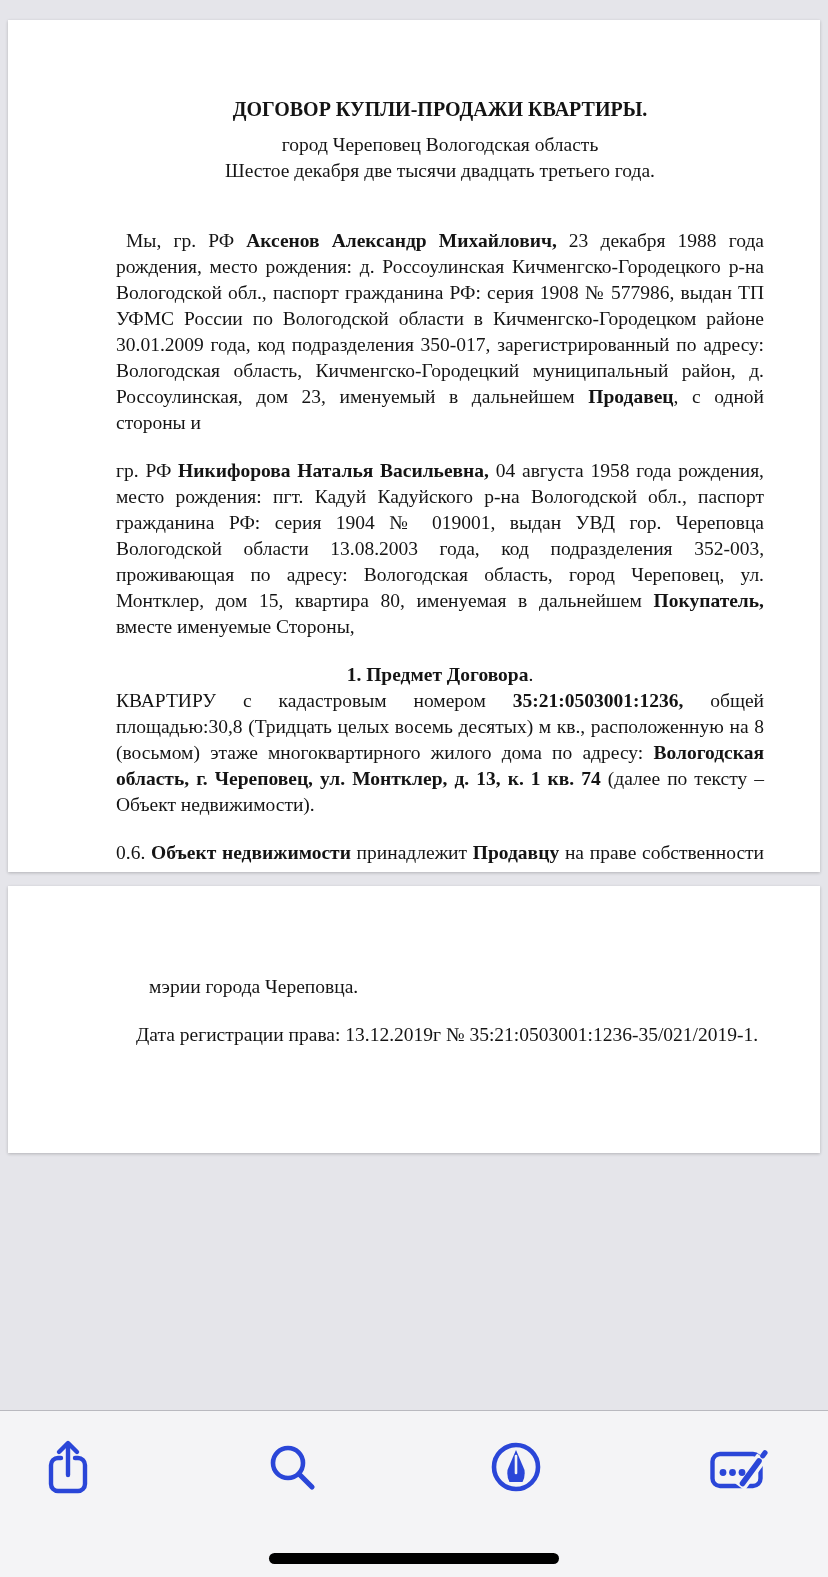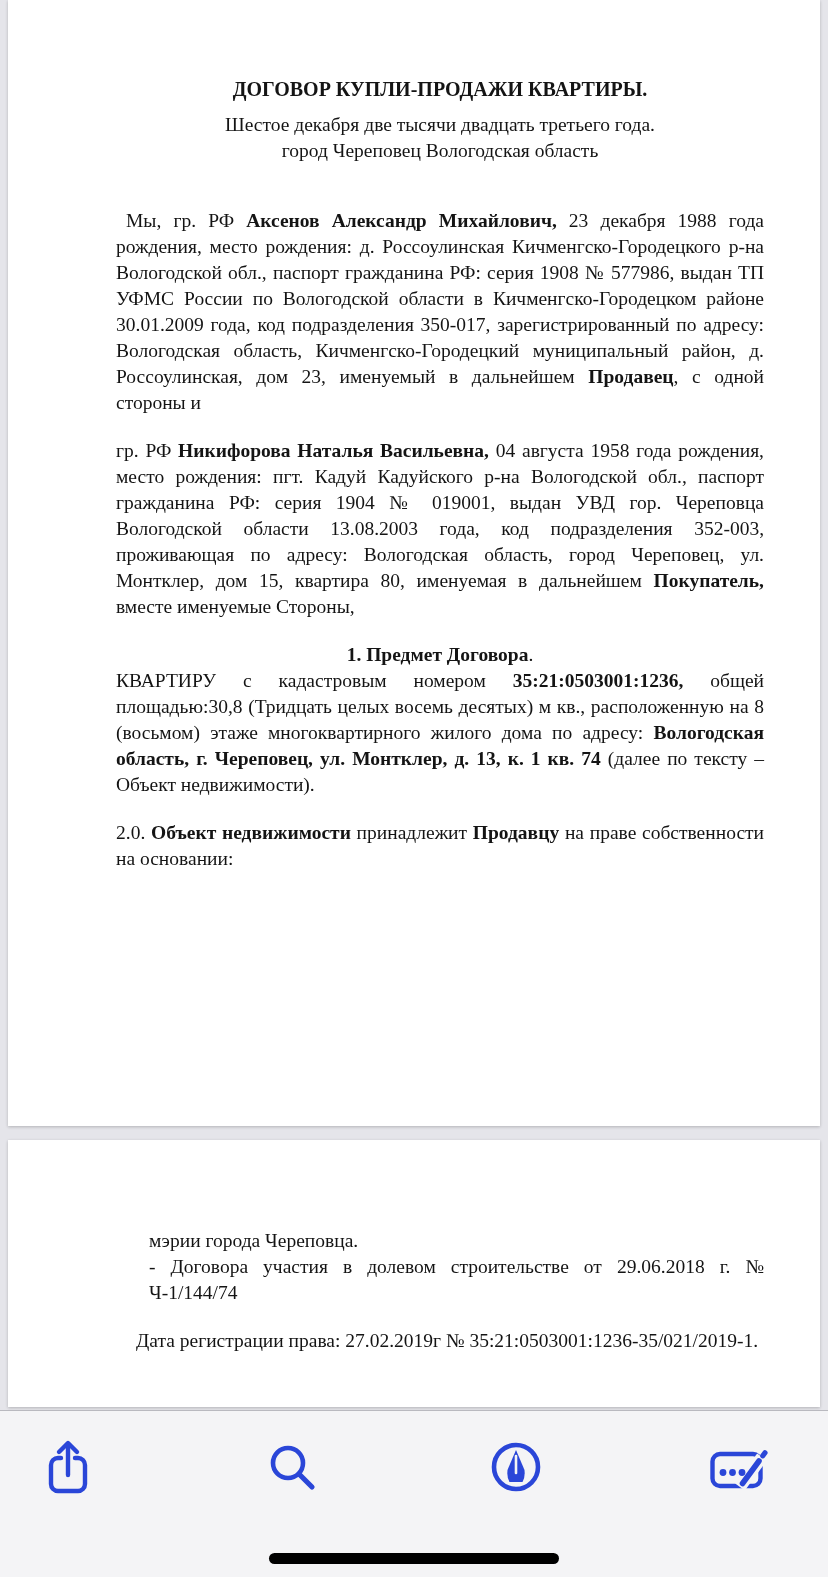--- a/index.html
+++ b/index.html
@@ -12,21 +12,21 @@
   html,body{margin:0;padding:0;}
   body{width:828px;height:1577px;overflow:hidden;background:var(--canvas-bg);
        font-family:"Liberation Sans",sans-serif;}
   .screen{position:relative;width:828px;height:1577px;overflow:hidden;}
 
   
   .doc-scroll{position:absolute;top:0;left:0;right:0;bottom:167px;overflow:hidden;}
   .page{background:var(--page-bg);margin:0 8px;box-shadow:0 1px 3px rgba(0,0,0,.22);
         color:var(--ink);font-family:"Liberation Serif","DejaVu Serif",serif;
         font-size:19.5px;line-height:26px;}
-  .page1{margin-top:0;height:1126px;overflow:hidden;padding:76px 56px 0 108px;box-sizing:border-box;}
+  .page1{margin-top:20px;height:852px;overflow:hidden;padding:76px 56px 0 108px;box-sizing:border-box;}
   .page-gap{height:14px;}
   .page2{height:267px;overflow:hidden;padding:88px 56px 0 108px;box-sizing:border-box;}
 
   .blk{margin:0;text-align:justify;hyphens:none;}
   .b{font-weight:700;}
   .s-title{text-align:center;font-weight:700;font-size:20px;margin-bottom:10px;}
   .s-center{text-align:center;}
   .s-para-first{margin-top:44px;text-indent:10px;}
   .s-para{margin-top:22px;}
   .s-flow{margin-top:0;}
@@ -48,35 +48,34 @@
 </style>
 </head>
 <body>
 
 <div class="screen">
 
   <div class="doc-scroll">
     <div class="page page1">
       <div class="page-content">
           <p class="blk s-title"><span class="b">ДОГОВОР КУПЛИ-ПРОДАЖИ КВАРТИРЫ.</span></p>
+          <p class="blk s-center"><span>город Череповец Вологодская область</span></p>
           <p class="blk s-center"><span>Шестое декабря две тысячи двадцать третьего года.</span></p>
-          <p class="blk s-center"><span>город Череповец Вологодская область</span></p>
           <p class="blk s-para-first"><span>Мы, гр. РФ </span><span class="b">Аксенов Александр Михайлович,</span><span> 23 декабря 1988 года рождения, место рождения: д. Россоулинская Кичменгско-Городецкого р-на Вологодской обл., паспорт гражданина РФ: серия 1908 № 577986, выдан ТП УФМС России по Вологодской области в Кичменгско-Городецком районе 30.01.2009 года, код подразделения 350-017, зарегистрированный по адресу: Вологодская область, Кичменгско-Городецкий муниципальный район, д. Россоулинская, дом 23, именуемый в дальнейшем </span><span class="b">Продавец</span><span>, с одной стороны и</span></p>
           <p class="blk s-para"><span>гр. РФ </span><span class="b">Никифорова Наталья Васильевна,</span><span> 04 августа 1958 года рождения, место рождения: пгт. Кадуй Кадуйского р-на Вологодской обл., паспорт гражданина РФ: серия 1904 № 019001, выдан УВД гор. Череповца Вологодской области 13.08.2003 года, код подразделения 352-003, проживающая по адресу: Вологодская область, город Череповец, ул. Монтклер, дом 15, квартира 80, именуемая в дальнейшем </span><span class="b">Покупатель,</span><span> вместе именуемые Стороны,</span></p>
           <p class="blk s-heading"><span class="b">1. Предмет Договора</span><span>.</span></p>
           <p class="blk s-flow"><span>КВАРТИРУ с кадастровым номером </span><span class="b">35:21:0503001:1236,</span><span> общей площадью:30,8 (Тридцать целых восемь десятых) м кв., расположенную на 8 (восьмом) этаже многоквартирного жилого дома по адресу: </span><span class="b">Вологодская область, г. Череповец, ул. Монтклер, д. 13, к. 1 кв. 74</span><span> (далее по тексту – Объект недвижимости).</span></p>
-          <p class="blk s-para"><span>2.0. </span><span class="b">Объект недвижимости</span><span> принадлежит </span><span class="b">Продавцу</span><span> на праве собственности на основании:</span></p>
+          <p class="blk s-para"><span>0.6. </span><span class="b">Объект недвижимости</span><span> принадлежит </span><span class="b">Продавцу</span><span> на праве собственности на основании:</span></p>
         </div>
     </div>
     <div class="page-gap"></div>
     <div class="page page2">
       <div class="page-content">
           <p class="blk s-list"><span>мэрии города Череповца.</span></p>
-          <p class="blk s-list"><span>- Договора участия в долевом строительстве от 29.06.2018 г. № Ч-1/144/74</span></p>
-          <p class="blk s-date"><span>Дата регистрации права: 27.02.2019г № 35:21:0503001:1236-35/021/2019-1.</span></p>
+          <p class="blk s-date"><span>Дата регистрации права: 13.12.2019г № 35:21:0503001:1236-35/021/2019-1.</span></p>
         </div>
     </div>
   </div>
 
   <div class="toolbar">
     <div class="toolbar-row">
 
       <button class="tb-btn">
         <svg width="40" height="56" viewBox="0 0 40 56" fill="none" stroke="currentColor">
           <path d="M13 19 H10 a7 7 0 0 0 -7 7 v19 a7 7 0 0 0 7 7 h20 a7 7 0 0 0 7 -7 V26 a7 7 0 0 0 -7 -7 h-3" stroke-width="4.4" stroke-linecap="round"></path>

